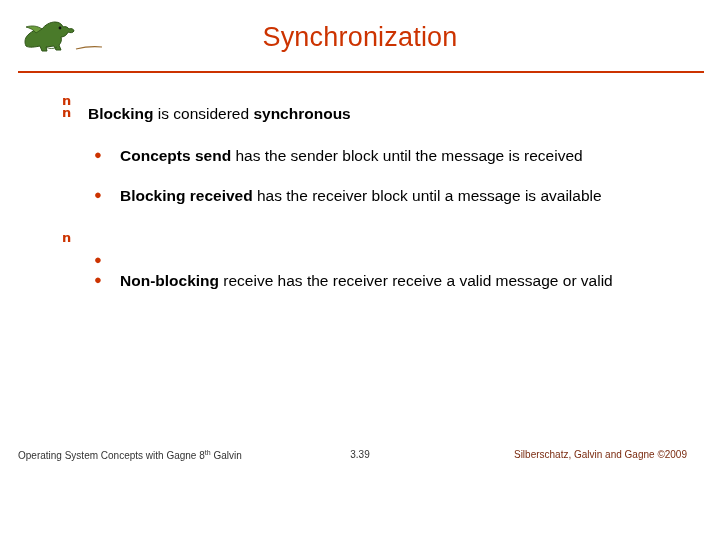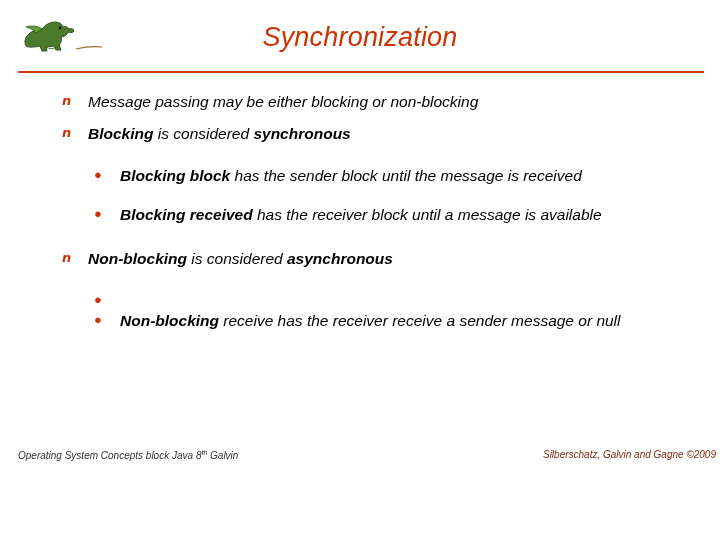--- a/index.html
+++ b/index.html
@@ -11,21 +11,20 @@
     height: 540px;
     background: #ffffff;
     font-family: "Liberation Sans", sans-serif;
     overflow: hidden;
   }
   .slide {
     position: relative;
     width: 720px;
     height: 479px;
     box-sizing: border-box;
-    font-style: italic;
   }
 
   
   .title {
     position: absolute;
     top: 22px;
     left: 0;
     width: 720px;
     text-align: center;
     font-size: 27px;
@@ -117,21 +116,21 @@
   .footer-center {
     position: absolute;
     left: 0;
     top: 0;
     width: 720px;
     text-align: center;
     color: #333333;
   }
   .footer-right {
     position: absolute;
-    right: 4px;
+    right: 33px;
     top: 0;
     color: #7a2b10;
   }
   sup { font-size: 7px; vertical-align: super; }
 </style>
 </head>
 <body>
 
 <div class="slide">
 
@@ -148,62 +147,61 @@
     </svg>
   </div>
 
   <div class="title">Synchronization</div>
   <div class="title-rule"></div>
 
   <div class="content">
 
     <div class="lvl1">
       <span class="marker">n</span>
-      <span><span>Message passing may be either blocking or non-blocking</span></span>
     </div>
 
     <div class="lvl1">
       <span class="marker">n</span>
       <span><b>Blocking</b><span> is considered </span><b>synchronous</b></span>
     </div>
 
     <div class="spacer-md"></div>
 
     <div class="lvl2">
       <span class="marker">●</span>
-      <span><b>Blocking block</b><span> has the sender block until the message is received</span></span>
+      <span><b>Concepts send</b><span> has the sender block until the message is received</span></span>
     </div>
 
     <div class="spacer-md"></div>
 
     <div class="lvl2">
       <span class="marker">●</span>
       <span><b>Blocking received</b><span> has the receiver block until a message is available</span></span>
     </div>
 
     <div class="spacer-lg"></div>
 
     <div class="lvl1">
       <span class="marker">n</span>
-      <span><b>Non-blocking</b><span> is considered </span><b>asynchronous</b></span>
-    </div>
-
-    <div class="spacer-md"></div>
-
-    <div class="lvl2">
-      <span class="marker">●</span>
-    </div>
-
-    <div class="spacer-md"></div>
-
-    <div class="lvl2">
-      <span class="marker">●</span>
-      <span><b>Non-blocking</b><span> receive has the receiver receive a sender message or null</span></span>
+    </div>
+
+    <div class="spacer-md"></div>
+
+    <div class="lvl2">
+      <span class="marker">●</span>
+    </div>
+
+    <div class="spacer-md"></div>
+
+    <div class="lvl2">
+      <span class="marker">●</span>
+      <span><b>Non-blocking</b><span> receive has the receiver receive a valid message or valid</span></span>
     </div>
 
   </div>
 
   <div class="footer">
-    <div class="footer-left"><span>Operating System Concepts  block Java </span><span>8</span><sup>th</sup><span> Galvin</span></div>
+    <div class="footer-left"><span>Operating System Concepts  with Gagne </span><span>8</span><sup>th</sup><span> Galvin</span></div>
+    <div class="footer-center">3.39</div>
     <div class="footer-right">Silberschatz, Galvin and Gagne ©2009</div>
   </div>
 
 </div>
 
 </body></html>

